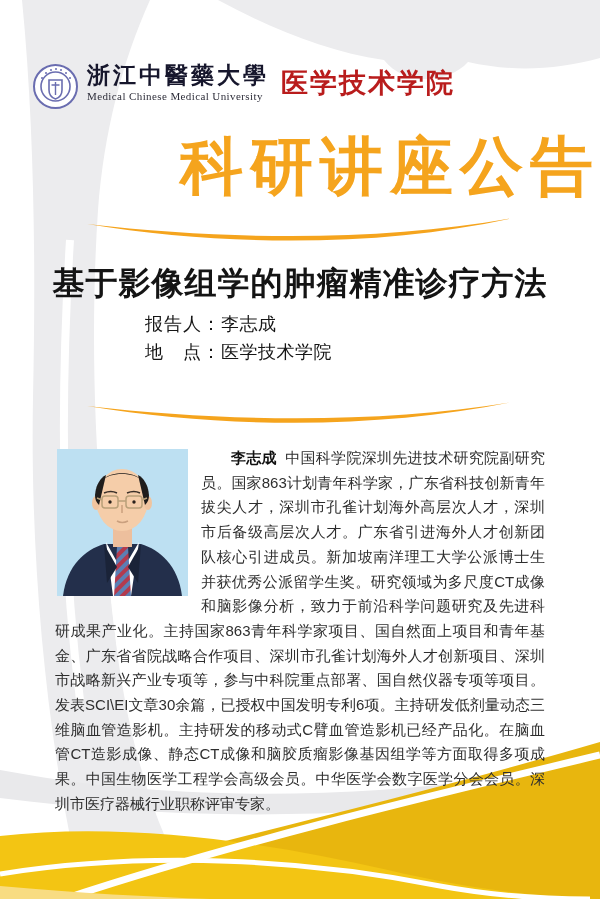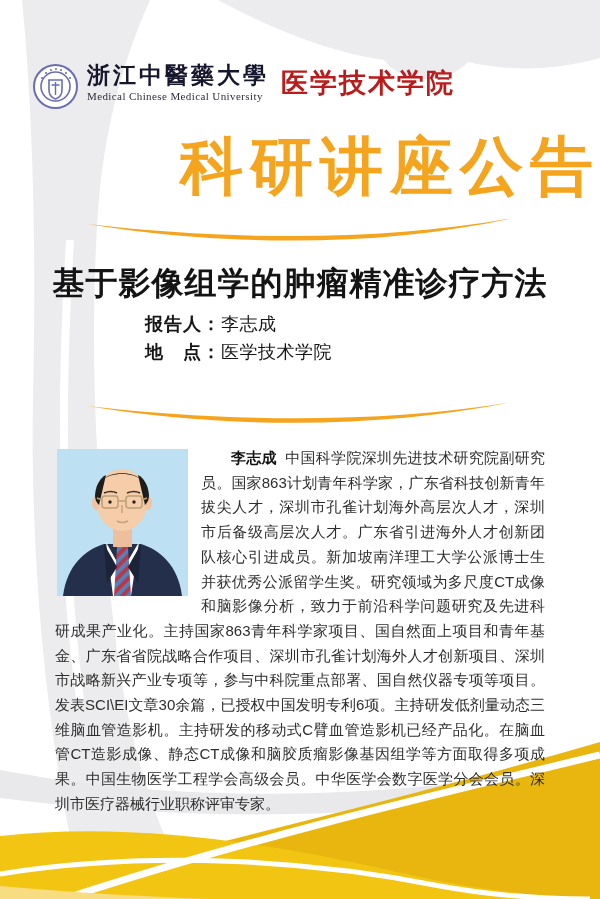--- a/index.html
+++ b/index.html
@@ -26,21 +26,21 @@
   .bannerTitle{top:124px;left:0;right:0;text-align:right;
     font-size:63px;line-height:84px;font-weight:900;letter-spacing:7px;
     color:#F5A41D;white-space:nowrap;}
   .swoosh{position:absolute;z-index:1;}
 
   
   .lectureTitle{top:262px;left:0;right:0;text-align:center;
     font-size:32px;font-weight:900;letter-spacing:1px;color:#141414;white-space:nowrap;}
   .details{top:311px;left:145px;font-size:18px;color:#161616;}
   .detailRow{line-height:27.5px;white-space:nowrap;}
-  .detailLabel{letter-spacing:1px;font-weight:bold;}
+  .detailLabel{letter-spacing:1px;}
   .detailValue{letter-spacing:.5px;}
 
   
   .bio{top:446px;left:55px;width:490px;font-size:15px;line-height:24.7px;
     text-align:justify;color:#2e2e2e;}
   .bio p{margin:0;text-indent:2em;}
   .bioName{font-weight:700;margin-right:.55em;color:#111;}
   .photo{float:left;width:131px;height:147px;margin:3px 13px 5px 2px;}
   .photo svg{display:block;}
 </style>

